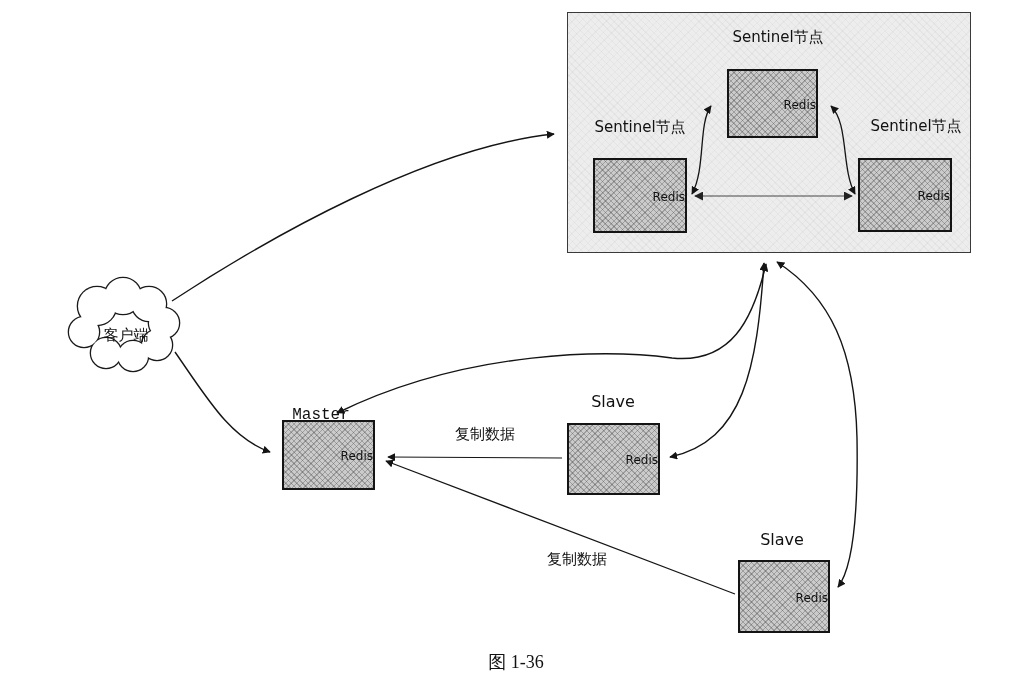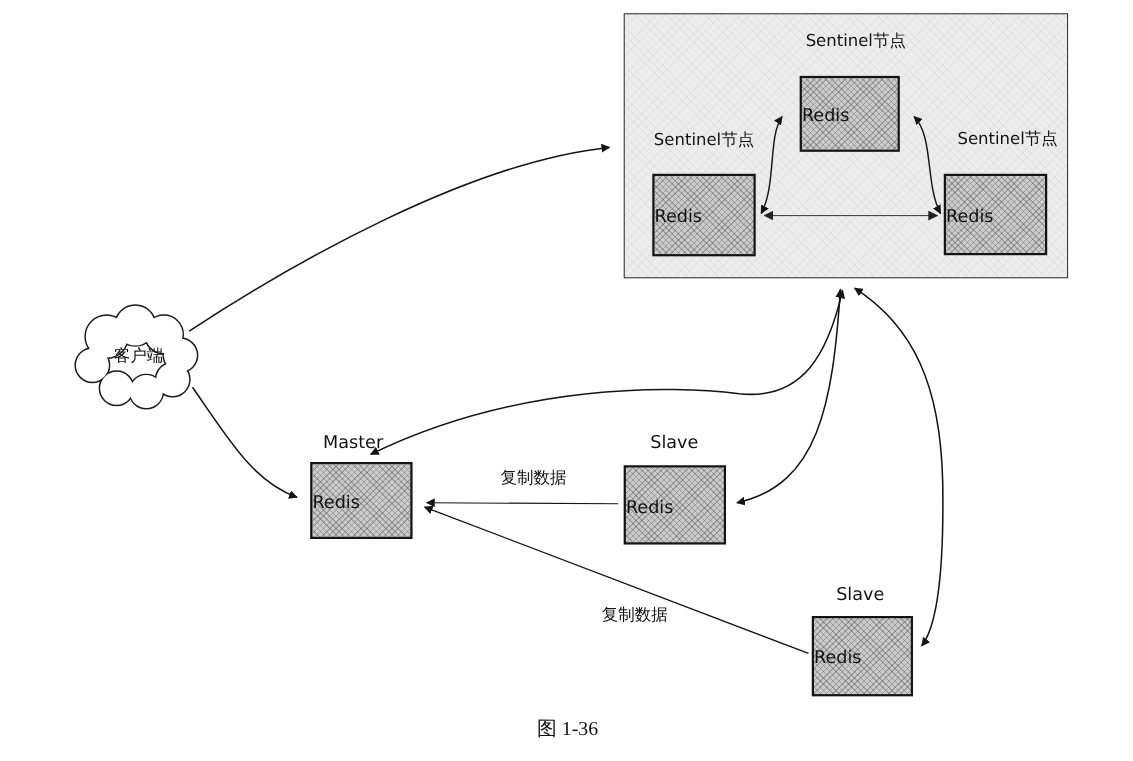--- a/index.html
+++ b/index.html
@@ -27,47 +27,47 @@
     box-sizing:border-box;
   }
   .node{
     position:absolute;
     background-color:#cbcbcb;
     background-image:
       repeating-linear-gradient(45deg, rgba(55,55,55,0.30) 0 1px, rgba(0,0,0,0) 1px 4px),
       repeating-linear-gradient(135deg, rgba(55,55,55,0.30) 0 1px, rgba(0,0,0,0) 1px 4px);
     border:2px solid #141414;
     box-sizing:border-box;
-    display:flex;align-items:center;justify-content:flex-start;
-    font-size:16px;
+    display:flex;align-items:center;justify-content:flex-end;
+    font-size:12px;
   }
   .node span{position:relative;top:1px;}
   .node-top    {left:727px;top:69px; width:91px;height:69px;}
   .node-left   {left:593px;top:158px;width:94px;height:75px;}
   .node-right  {left:858px;top:158px;width:94px;height:74px;}
   .node-master {left:282px;top:420px;width:93px;height:70px;}
   .node-slave1 {left:567px;top:423px;width:93px;height:72px;}
   .node-slave2 {left:738px;top:560px;width:92px;height:73px;}
 
   .lbl{
     position:absolute;
     transform:translateX(-50%);
     font-size:15px;
     white-space:nowrap;
     color:#111;
   }
   .lbl-panel-title {left:778px;top:28px;}
   .lbl-sent-left   {left:640px;top:118px;}
   .lbl-sent-right  {left:916px;top:117px;}
-  .lbl-master      {left:321px;top:392px;font-size:16px;}
+  .lbl-master      {left:321px;top:406px;font-size:16px;font-family:Liberation Mono, monospace;}
   .lbl-slave1      {left:613px;top:392px;font-size:16px;}
   .lbl-slave2      {left:782px;top:530px;font-size:16px;}
   .lbl-repl1       {left:485px;top:425px;}
   .lbl-repl2       {left:577px;top:550px;}
-  .lbl-client      {left:126px;top:314px;}
+  .lbl-client      {left:126px;top:326px;}
   .lbl-caption{
     left:516px;top:650px;
     font-family:"Liberation Serif","DejaVu Serif",serif;
     font-size:18px;
   }
 </style>
 </head>
 <body>
 
 <div class="canvas">

